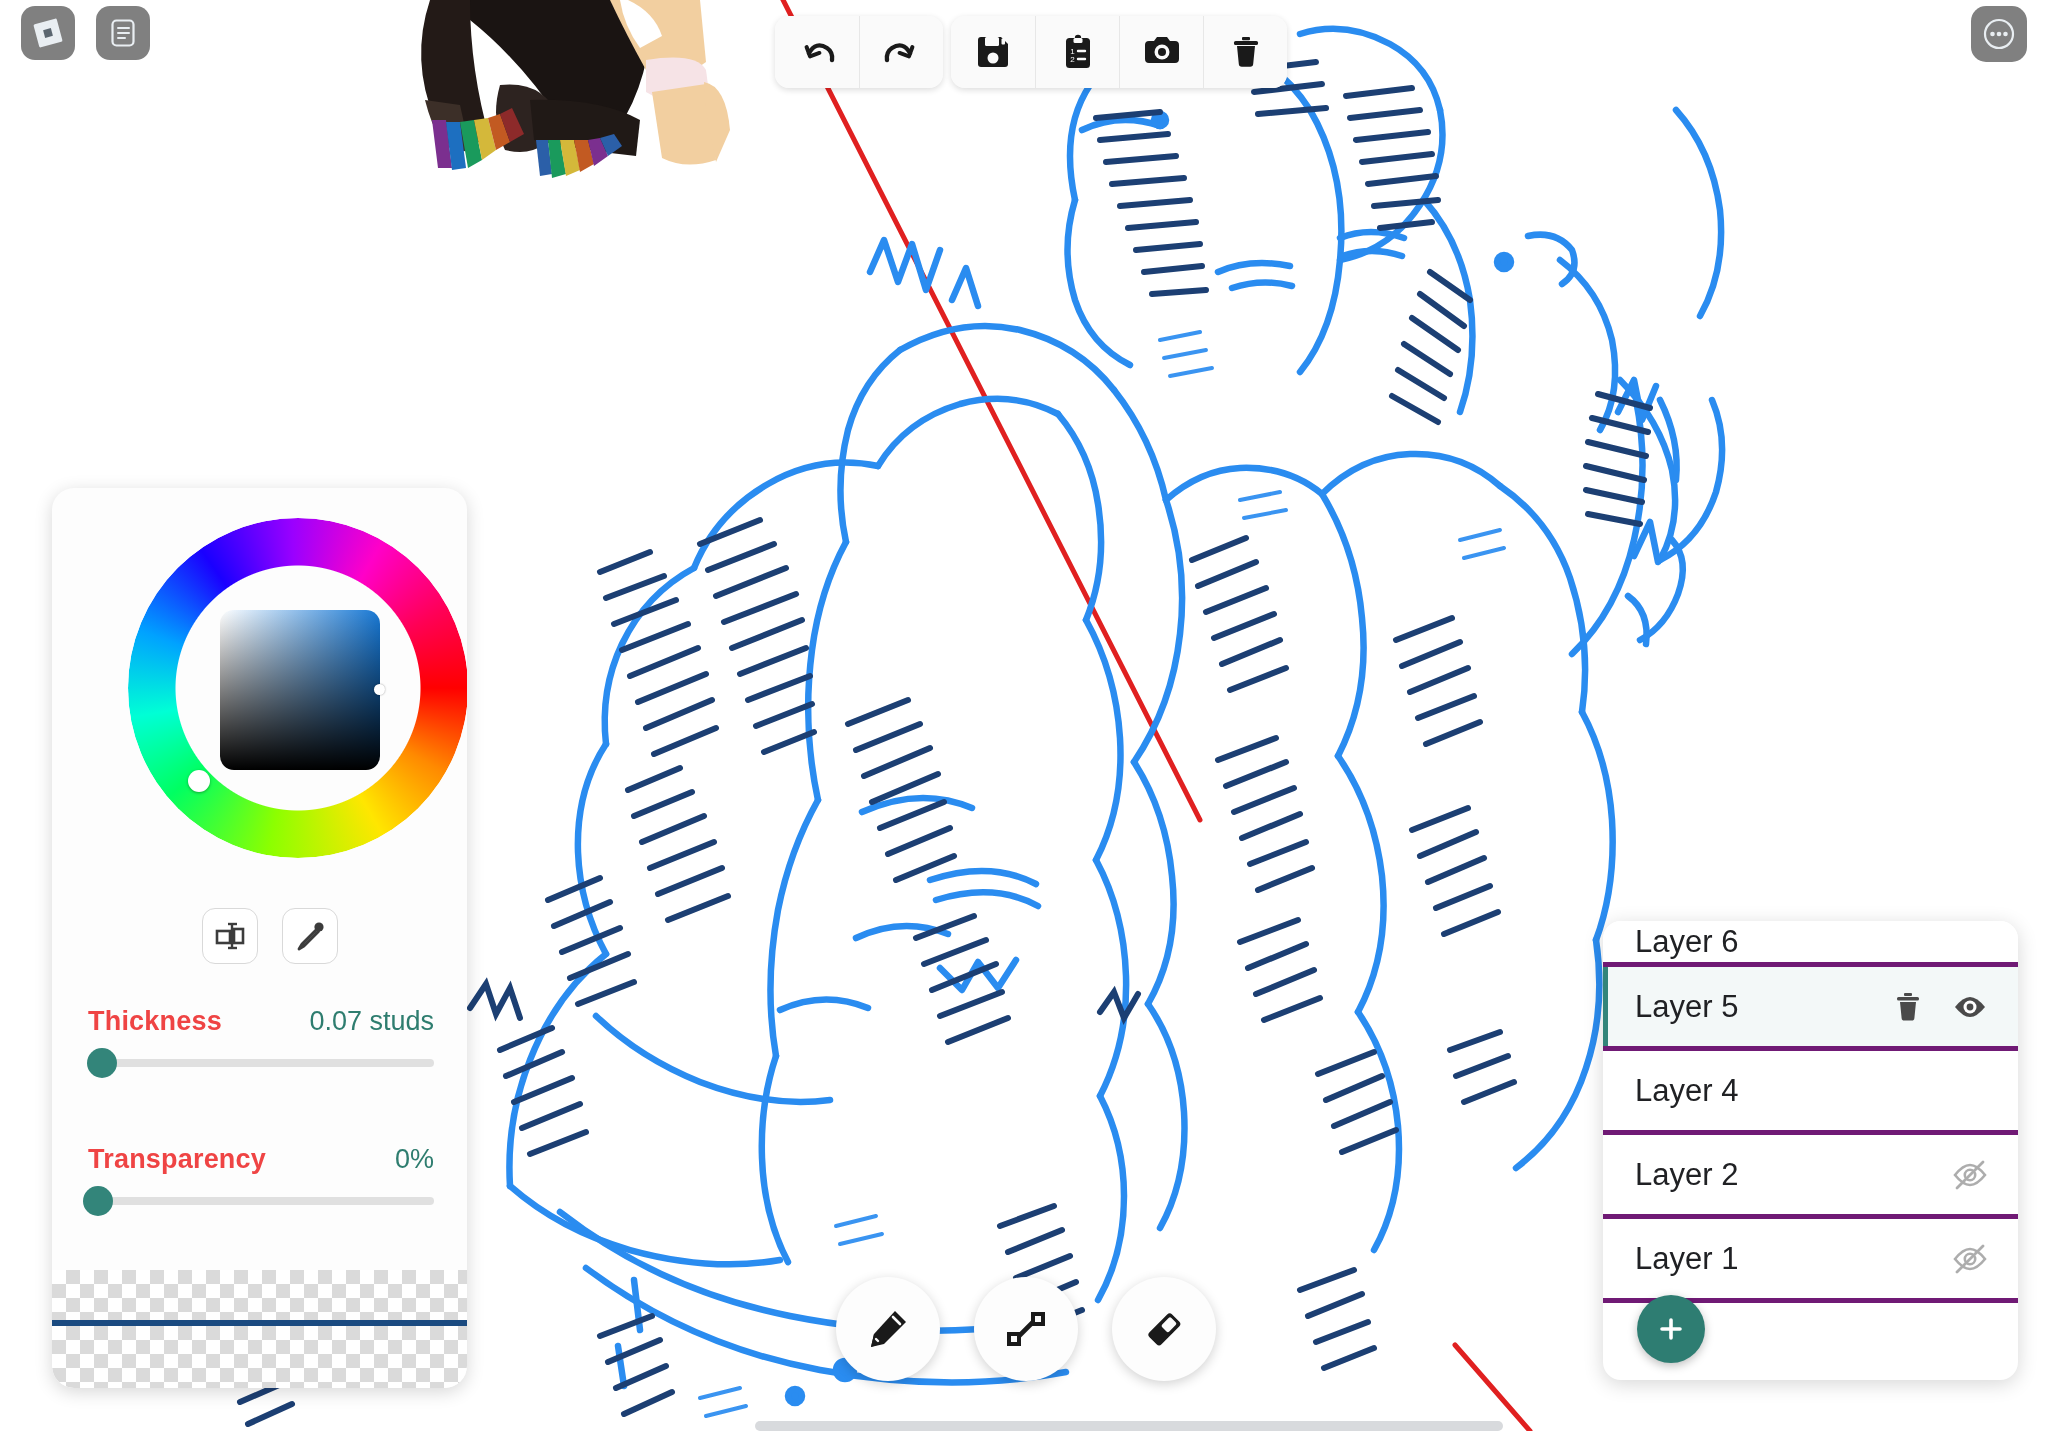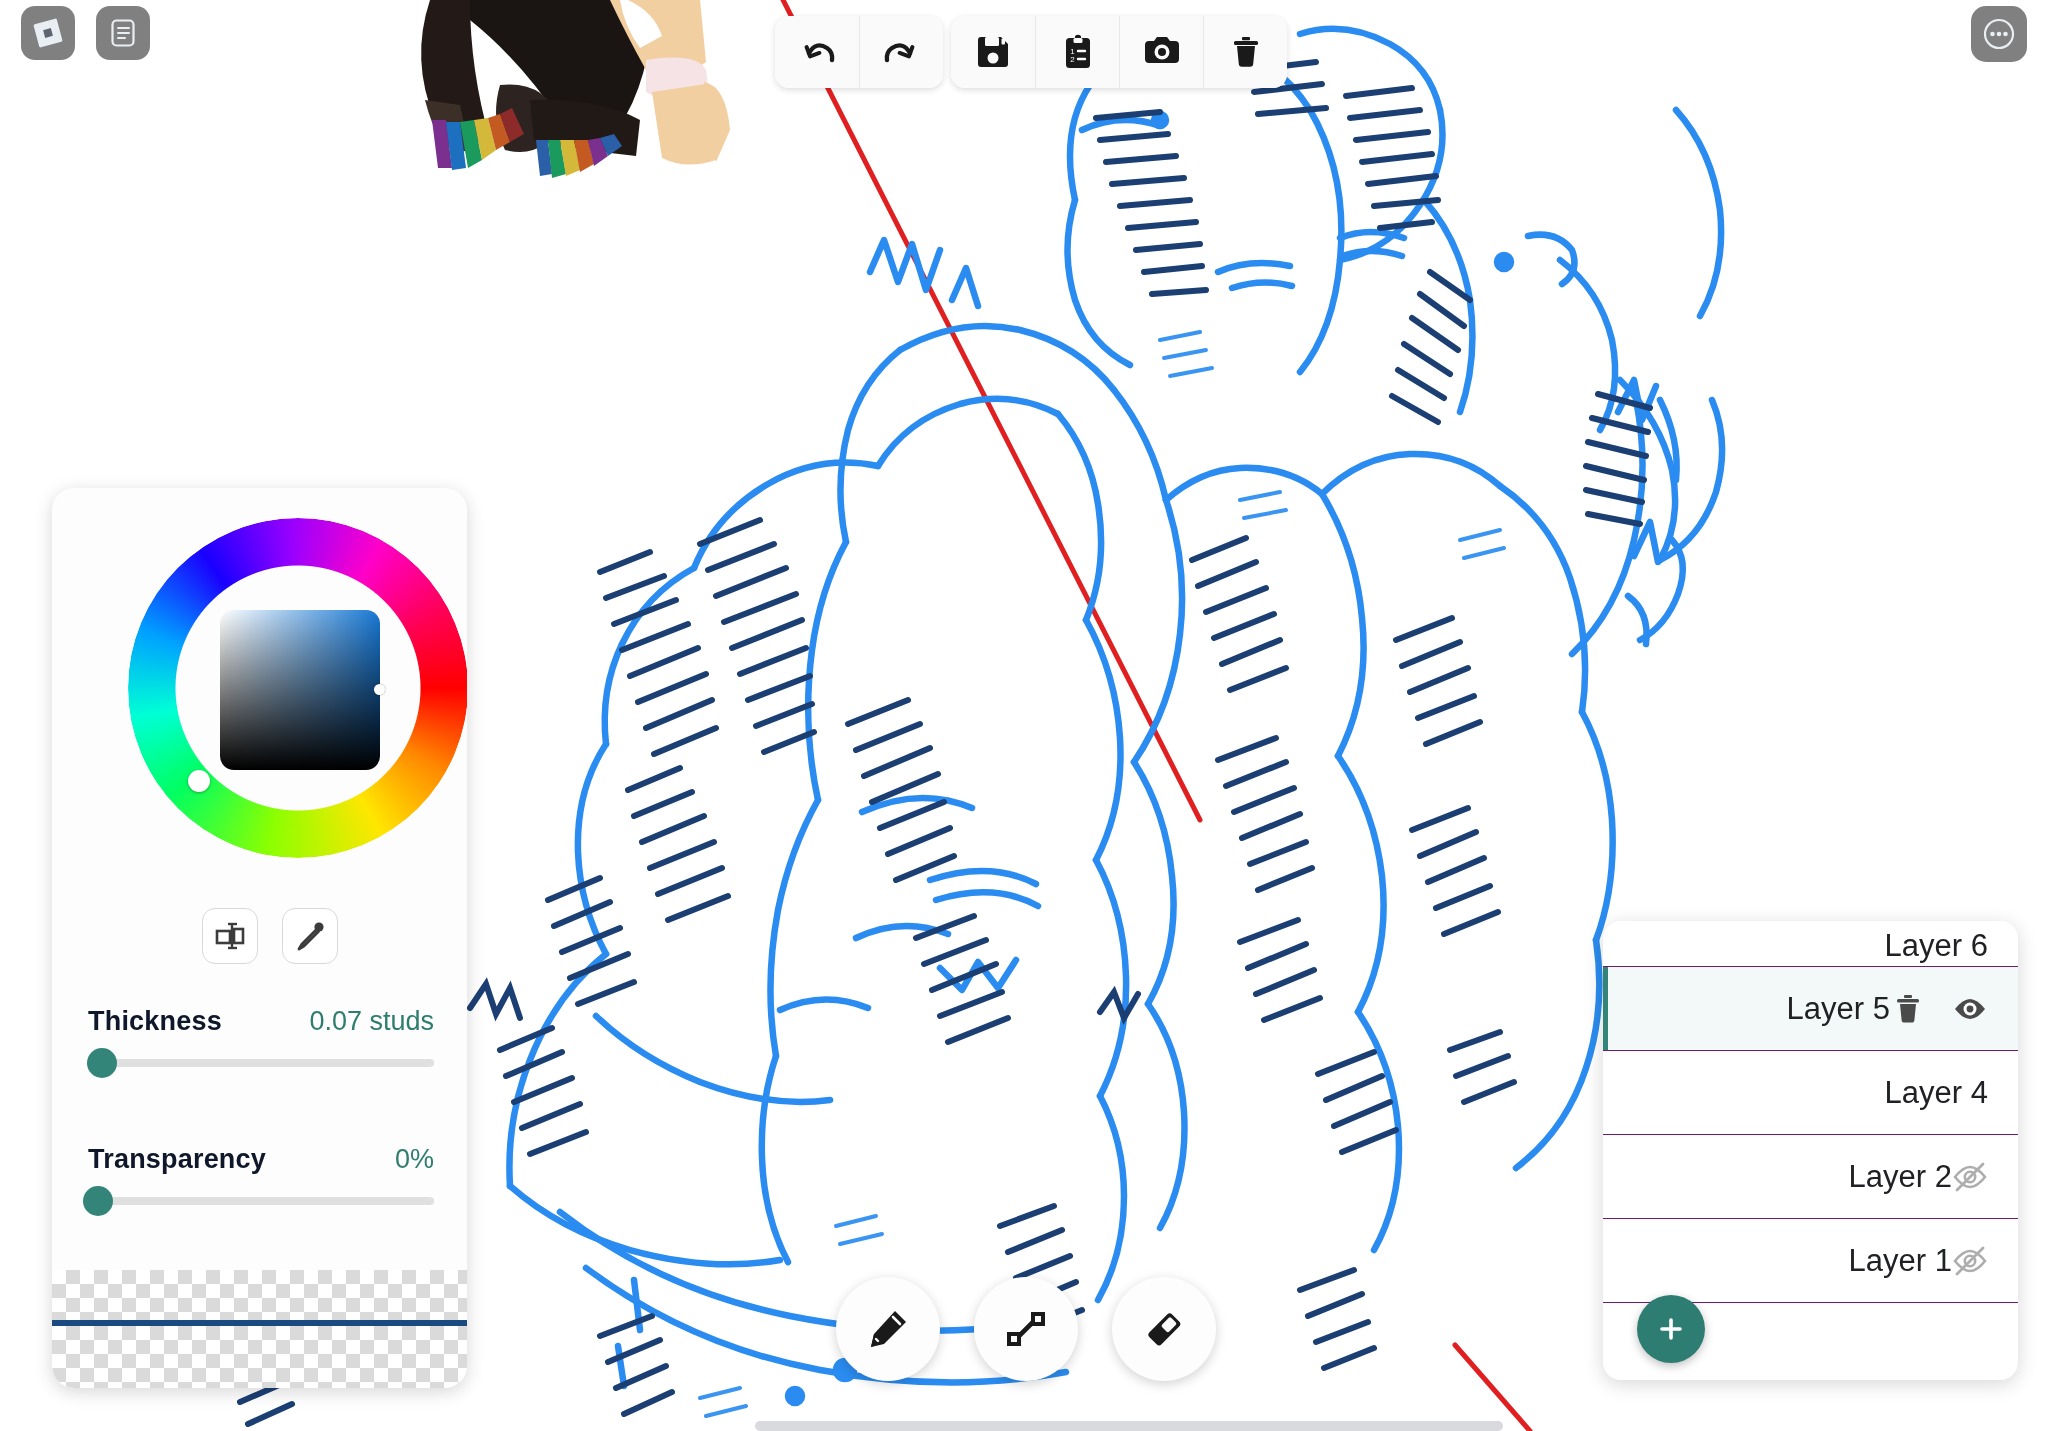--- a/index.html
+++ b/index.html
@@ -80,21 +80,21 @@
   .mini-btn {
     position: absolute; width: 56px; height: 56px;
     border: 1.5px solid #d9d9d9; border-radius: 13px; background: #fff;
     display: flex; align-items: center; justify-content: center; cursor: pointer;
   }
   #hexmode-btn   { left: 150px; top: 420px; }
   #eyedrop-btn   { left: 230px; top: 420px; }
 
   .slider-row { position: absolute; left: 36px; width: 346px; }
   .slider-head { display: flex; justify-content: space-between; align-items: baseline; }
-  .slider-label { color: #0f172a; font-weight: 700; font-size: 27px; letter-spacing: .2px; }
+  .slider-label { color: #ef4444; font-weight: 700; font-size: 27px; letter-spacing: .2px; }
   .slider-value { color: #2e7d6f; font-weight: 400; font-size: 27px; }
   .slider-track {
     position: relative; margin-top: 22px; height: 8px;
     background: #e0e0e0; border-radius: 4px;
   }
   .slider-thumb {
     position: absolute; top: 50%; width: 30px; height: 30px; border-radius: 50%;
     background: #33857a; transform: translate(-50%, -50%); cursor: pointer;
   }
   #thickness-row { top: 518px; }
@@ -135,24 +135,23 @@
   #layers-panel {
     position: absolute; left: 1603px; top: 921px;
     width: 415px; height: 459px;
     background: #fff; border-radius: 18px;
     box-shadow: 0 4px 20px rgba(0,0,0,.16);
     overflow: hidden;
   }
   .layer-row {
     position: relative; height: 84px;
     display: flex; align-items: center;
-    border-bottom: 1px solid #701a75;
+    border-bottom: 5px solid #701a75;
     padding: 0 30px 0 32px; cursor: pointer;
     background: #fff;
-    text-align: right;
   }
   .layer-row.partial { height: 46px; align-items: flex-end; padding-bottom: 2px; }
   .layer-row.selected { background: #f3f8f8; }
   .layer-row.selected::before {
     content: ""; position: absolute; left: 0; top: 0; bottom: 0; width: 5px;
     background: #33857a;
   }
   .layer-name { font-size: 31px; color: #202124; flex: 1; font-weight: 400; }
   .layer-actions { display: flex; align-items: center; gap: 26px; }
   .layer-icon { width: 36px; height: 36px; display: flex; align-items: center; justify-content: center; cursor: pointer; }

